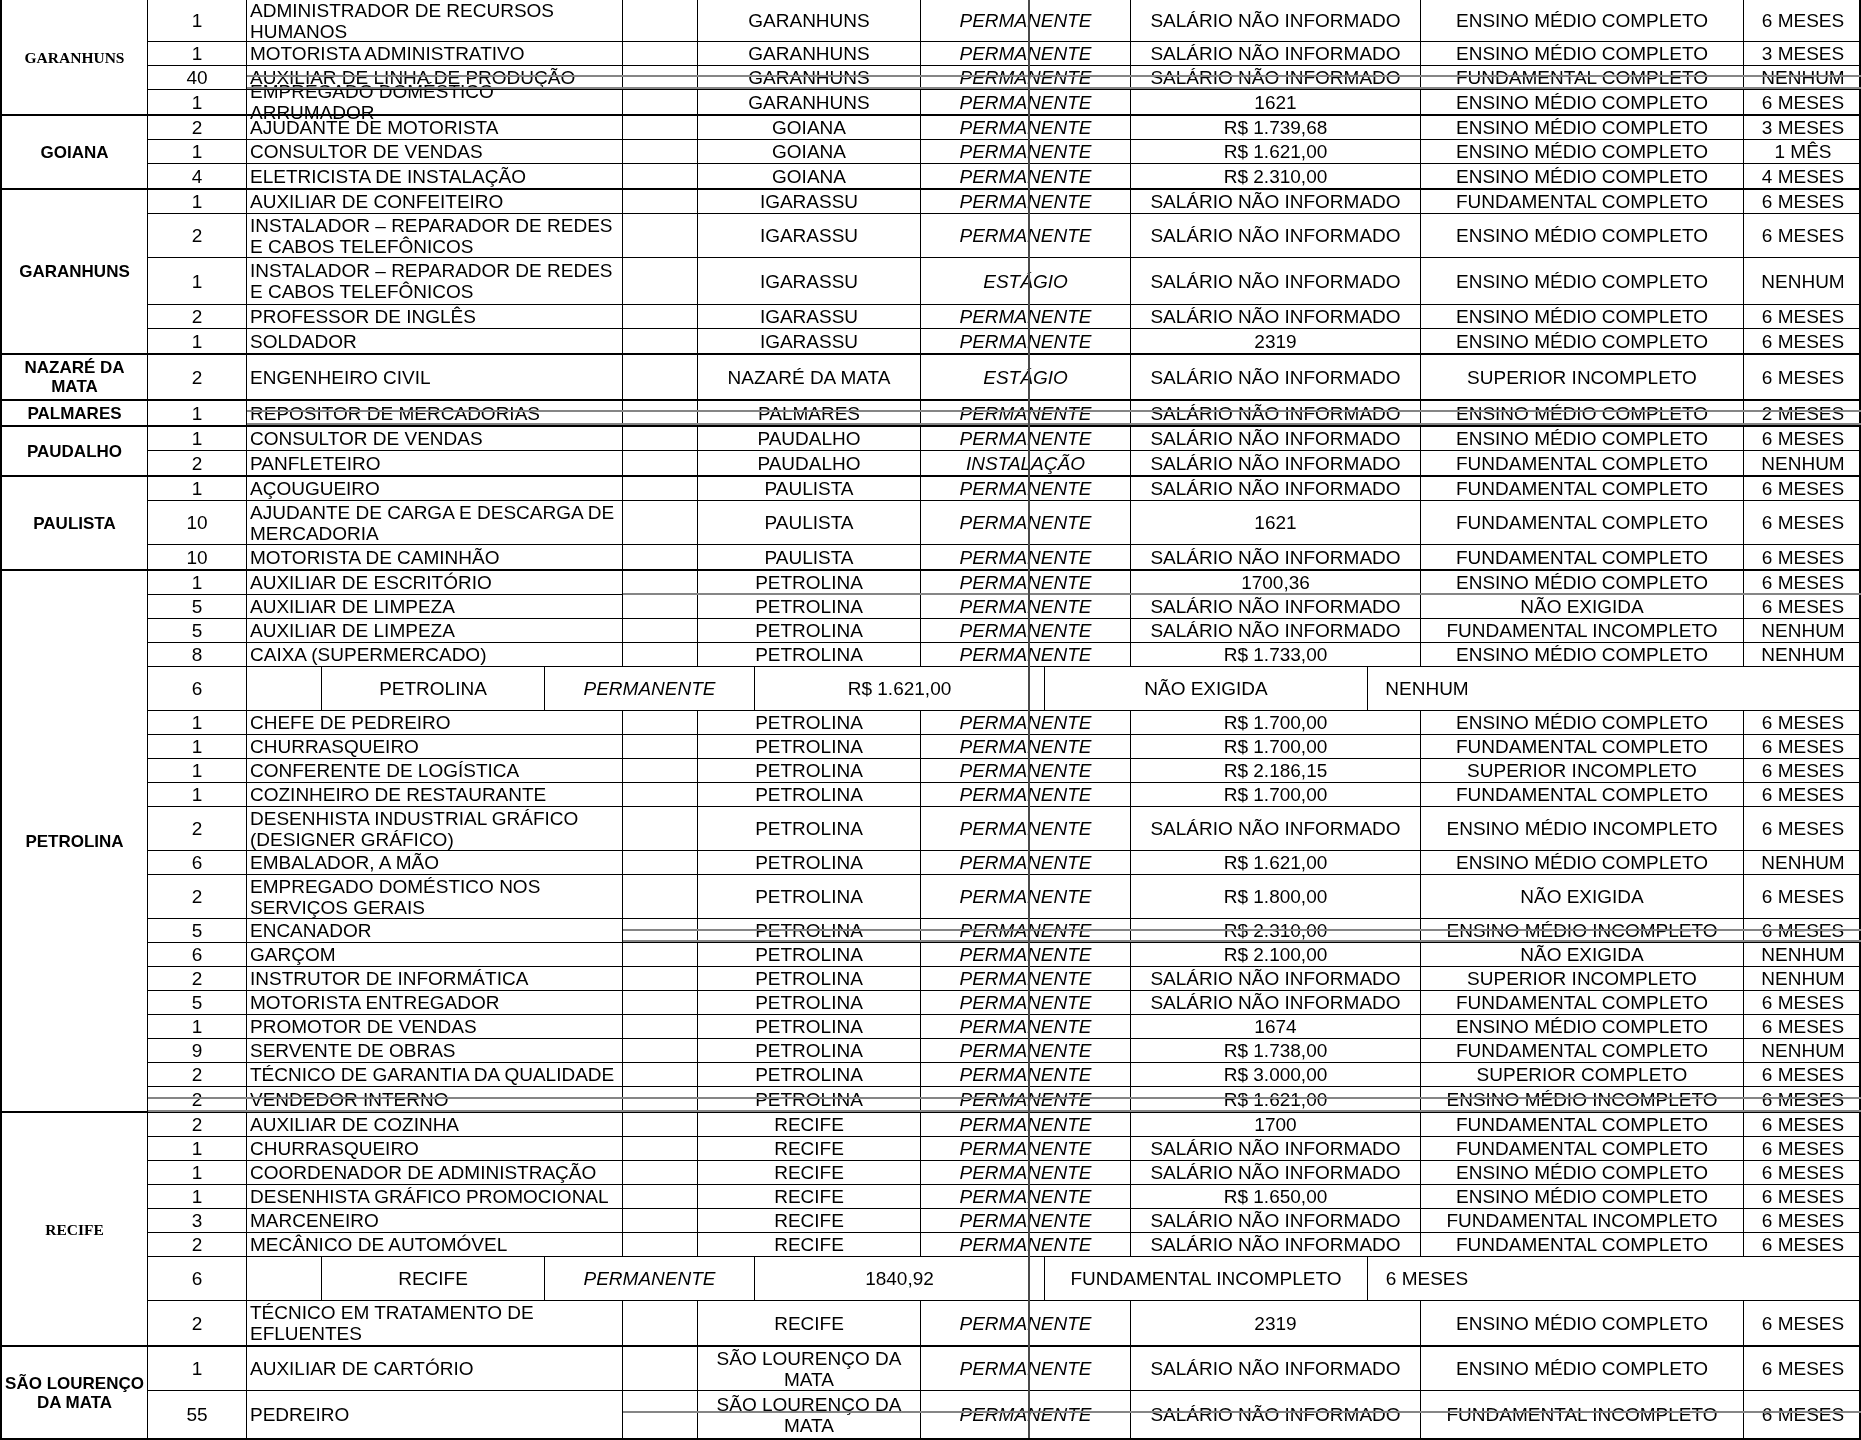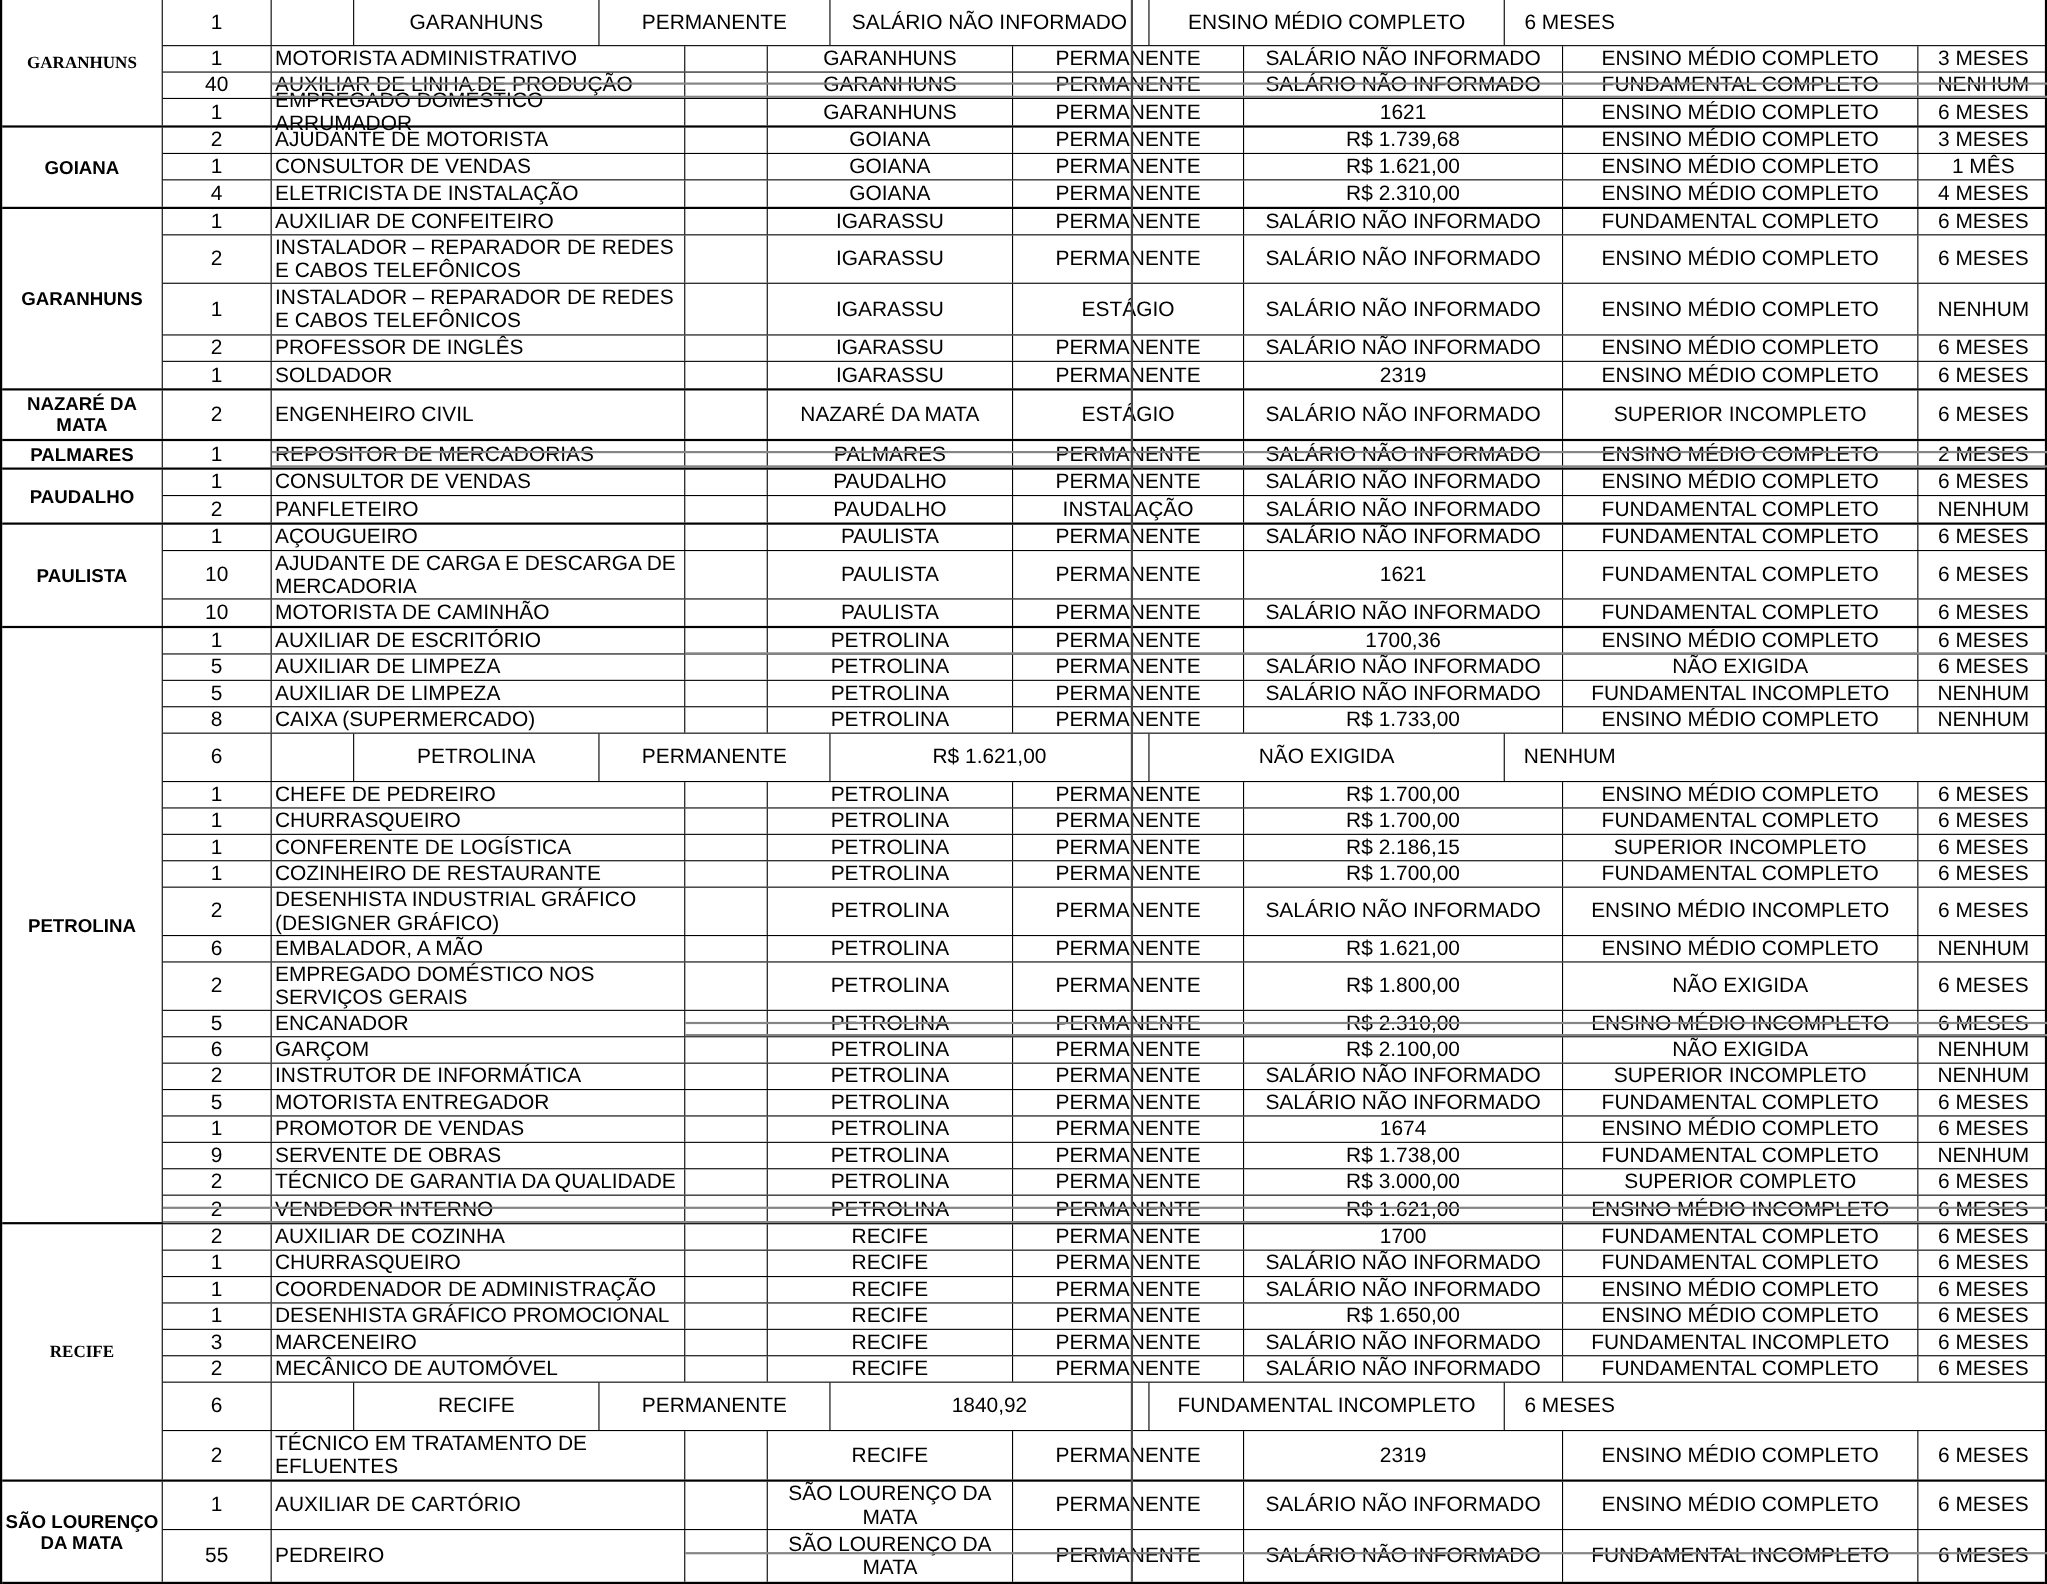--- a/index.html
+++ b/index.html
@@ -21,40 +21,43 @@
   .row:last-child{border-bottom:none;}
   .cell{border-right:1px solid #000;box-sizing:border-box;display:flex;align-items:center;
         justify-content:center;text-align:center;font-size:19px;line-height:21px;
         overflow:visible;padding:0 1px;}
   .c-qty{width:99px;flex:0 0 99px;}
   .c-job{width:376px;flex:0 0 376px;justify-content:flex-start;text-align:left;
          padding-left:3px;z-index:2;}
   .c-job .jt{display:block;width:396px;}
   .c-narrow{width:75px;flex:0 0 75px;}
   .c-city{width:223px;flex:0 0 223px;}
-  .c-contract{width:210px;flex:0 0 210px;}
+  .c-contract{width:210px;flex:0 0 210px;font-style:italic;}
   .c-salary{width:290px;flex:0 0 290px;align-items:center;}
   .c-edu{width:323px;flex:0 0 323px;}
   .c-exp{width:118px;flex:0 0 118px;border-right:none;}
   .vline{position:absolute;left:1028px;top:0;height:1438px;width:1.5px;background:#4a4a4a;
          z-index:4;pointer-events:none;}
   .strike{position:absolute;height:2px;background:#858585;z-index:3;right:0;pointer-events:none;}
 </style>
 </head>
 <body>
 
 <div id="page">
   <div id="tbl">
       <div class="group">
         <div class="glabel serif">GARANHUNS</div>
         <div class="rows">
           <div class="row f">
             <div class="cell c-qty">
               <span>1</span>
             </div>
+            <div class="cell c-job">
+              <span class="jt">ADMINISTRADOR DE RECURSOS HUMANOS</span>
+            </div>
             <div class="cell c-narrow"></div>
             <div class="cell c-city">
               <span>GARANHUNS</span>
             </div>
             <div class="cell c-contract">
               <span>PERMANENTE</span>
             </div>
             <div class="cell c-salary">
               <span>SALÁRIO NÃO INFORMADO</span>
             </div>

